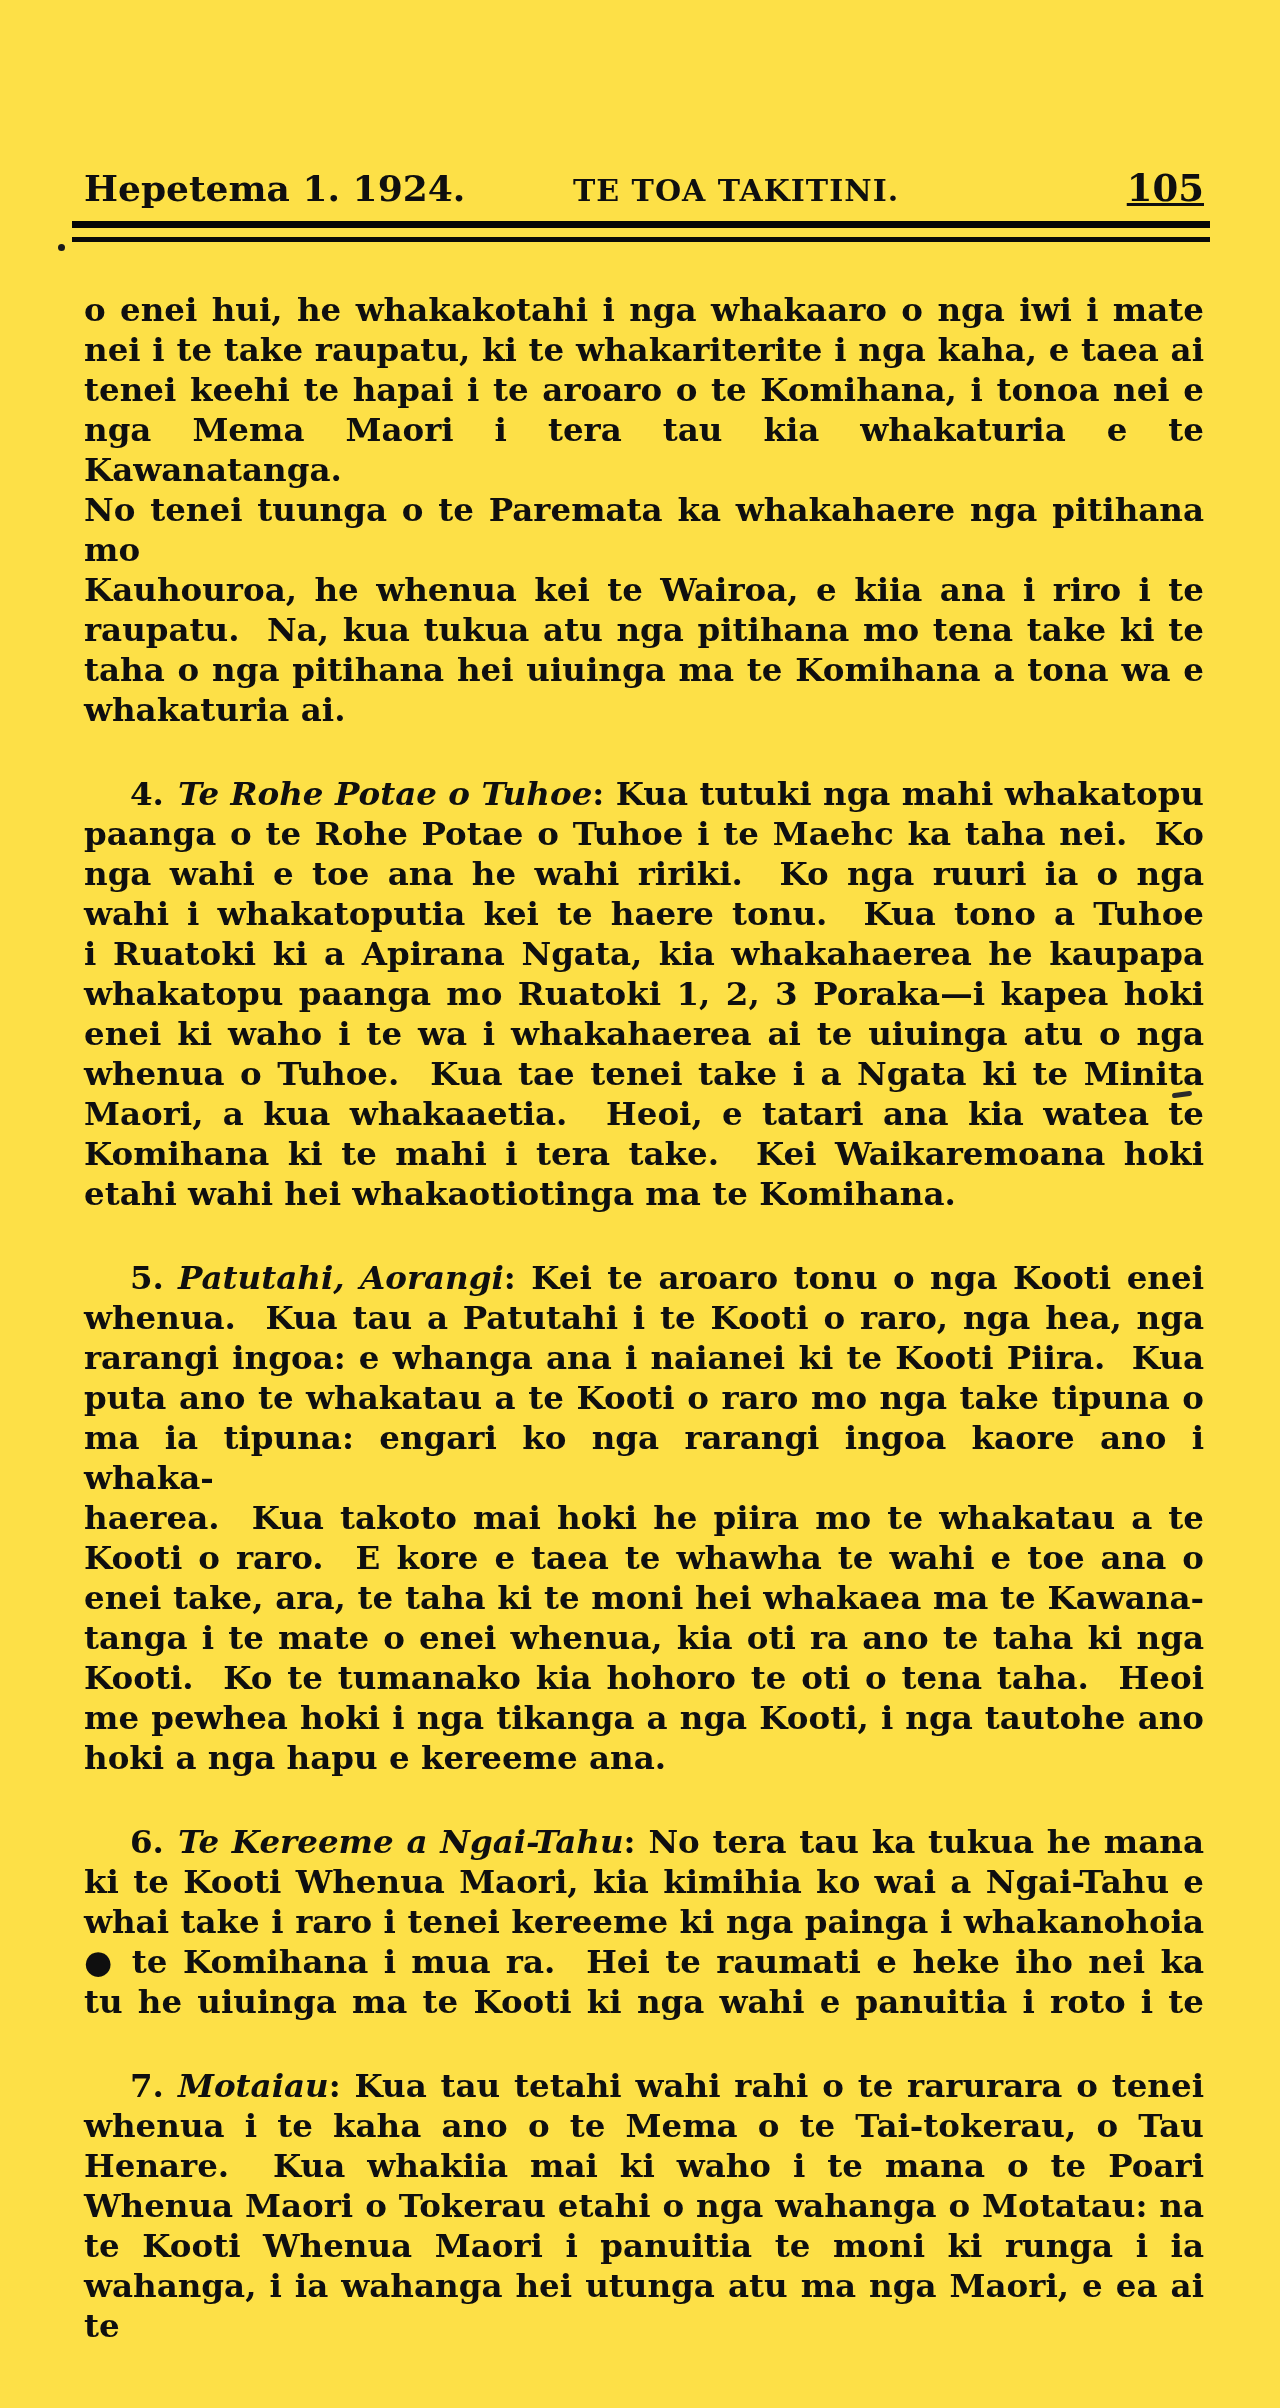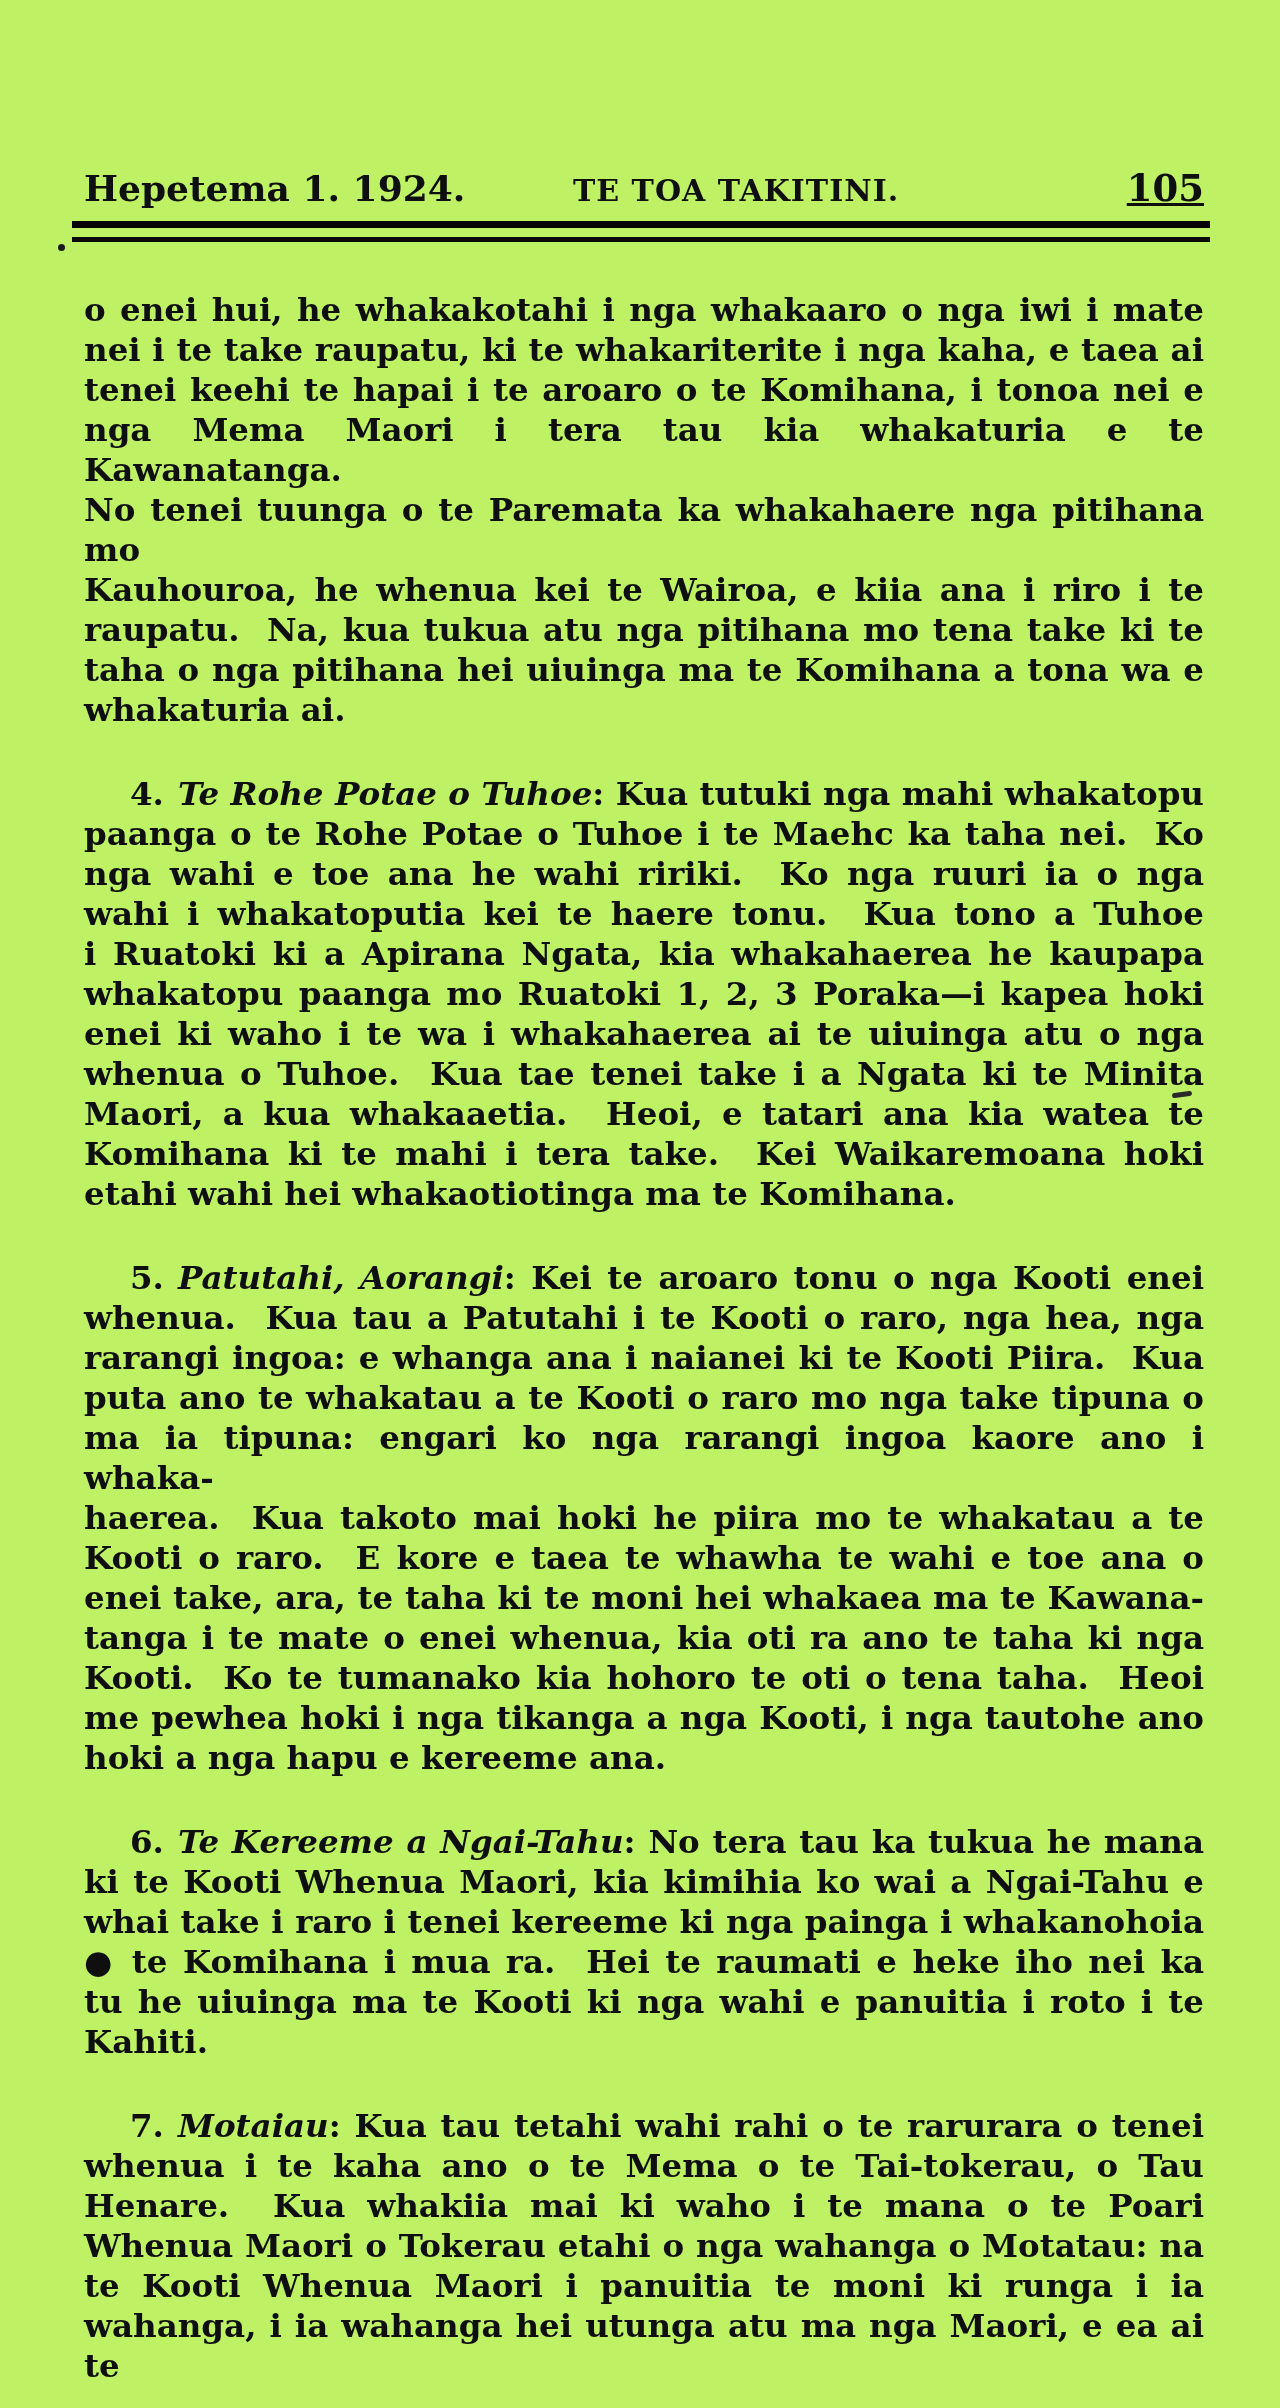--- a/index.html
+++ b/index.html
@@ -1,21 +1,21 @@
 <!DOCTYPE html>
 <html><head>
 <meta charset="utf-8">
 <style>
   html, body { margin: 0; padding: 0; background: #ffffff; }
   .page {
     position: relative;
     width: 1280px;
     height: 2408px;
     box-sizing: border-box;
-    background: #bef264;
+    background: #fde047;
     color: #0f0f0f;
     font-family: "DejaVu Serif", "Liberation Serif", serif;
     font-weight: 700;
     padding: 168px 76px 0 84px;
     overflow: hidden;
   }
   .header {
     display: flex;
     justify-content: space-between;
     align-items: baseline;
@@ -116,21 +116,20 @@
         <div class="tline">Kooti.&nbsp; Ko te tumanako kia hohoro te oti o tena taha.&nbsp; Heoi</div>
         <div class="tline">me pewhea hoki i nga tikanga a nga Kooti, i nga tautohe ano</div>
         <div class="tline para-last">hoki a nga hapu e kereeme ana.</div>
       </div>
       <div class="para">
         <div class="tline first-indent"><span class="pnum">6.</span><em class="ptitle">Te Kereeme a Ngai-Tahu</em><span>: No tera tau ka tukua he mana</span></div>
         <div class="tline">ki te Kooti Whenua Maori, kia kimihia ko wai a Ngai-Tahu e</div>
         <div class="tline">whai take i raro i tenei kereeme ki nga painga i whakanohoia</div>
         <div class="tline">● te Komihana i mua ra.&nbsp; Hei te raumati e heke iho nei ka</div>
         <div class="tline">tu he uiuinga ma te Kooti ki nga wahi e panuitia i roto i te</div>
-        <div class="tline para-last">Kahiti.</div>
       </div>
       <div class="para">
         <div class="tline first-indent"><span class="pnum">7.</span><em class="ptitle">Motaiau</em><span>: Kua tau tetahi wahi rahi o te rarurara o tenei</span></div>
         <div class="tline">whenua i te kaha ano o te Mema o te Tai-tokerau, o Tau</div>
         <div class="tline">Henare.&nbsp; Kua whakiia mai ki waho i te mana o te Poari</div>
         <div class="tline">Whenua Maori o Tokerau etahi o nga wahanga o Motatau: na</div>
         <div class="tline">te Kooti Whenua Maori i panuitia te moni ki runga i ia</div>
         <div class="tline">wahanga, i ia wahanga hei utunga atu ma nga Maori, e ea ai te</div>
       </div>
     </div>

